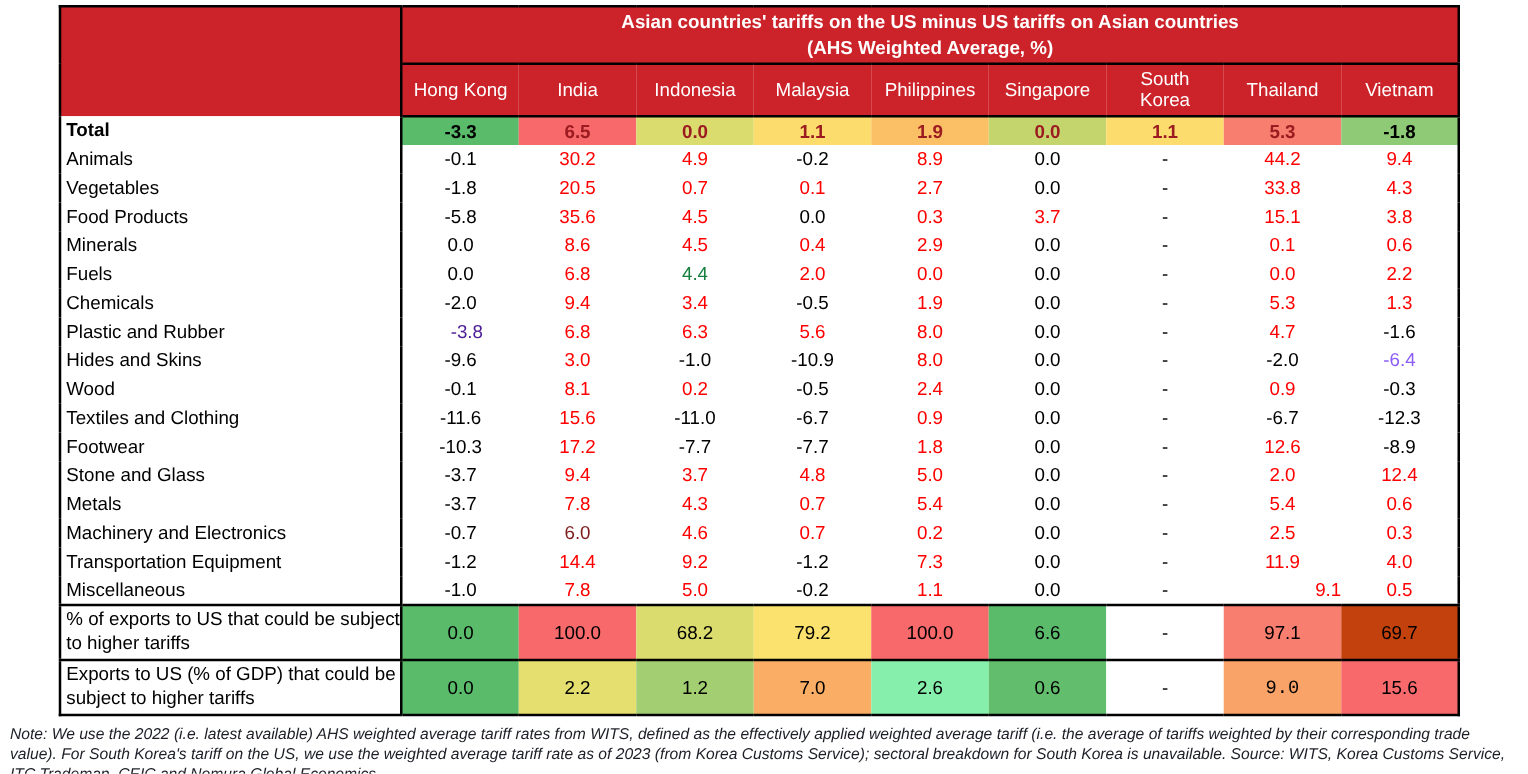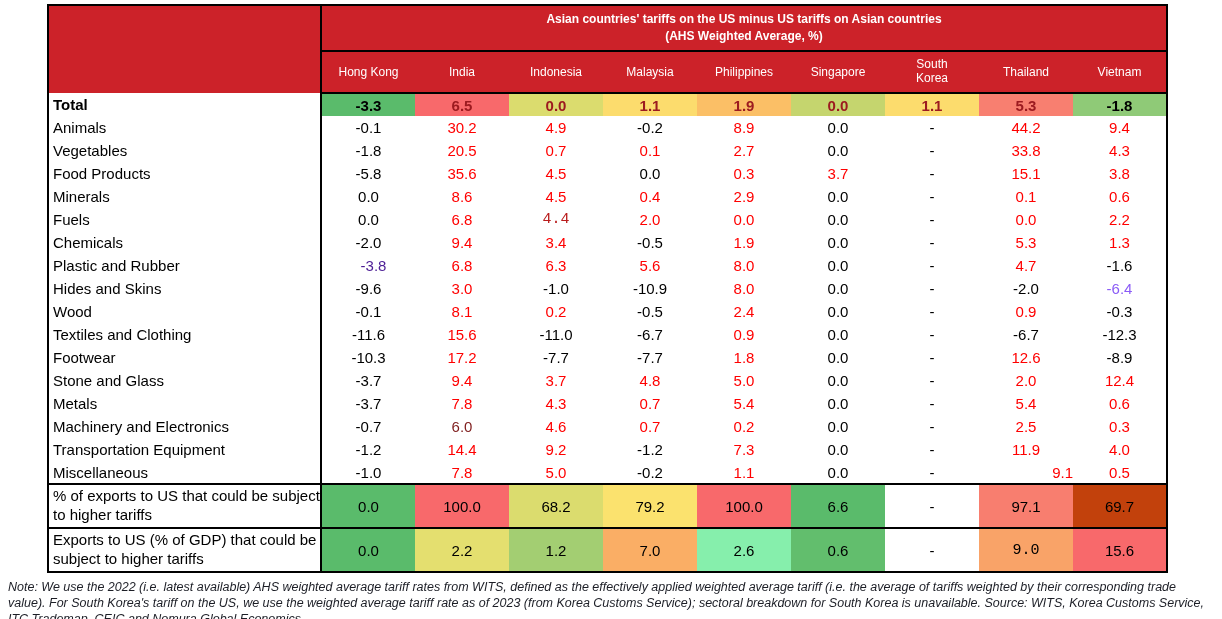--- a/index.html
+++ b/index.html
@@ -3,21 +3,21 @@
 <meta charset="utf-8">
 <style>
   html,body{margin:0;padding:0;background:#ffffff;}
   body{width:1222px;height:619px;overflow:hidden;
        font-family:"Liberation Sans",sans-serif;color:#000;}
   .page{position:relative;padding:4px 0 0 47px;}
   table{border-collapse:collapse;table-layout:fixed;width:1121px;
         border:2px solid #000;}
   col.labelcol{width:273px;}
   col.datacol{width:94px;}
-  thead th{background:#CC2229;color:#ffffff;font-size:12px;font-weight:400;
+  thead th{background:#CC2229;color:#ffffff;font-size:15px;font-weight:400;
            text-align:center;vertical-align:middle;padding:0;}
   th.corner{border-right:2px solid #000;}
   th.title-cell{font-weight:700;border-bottom:2px solid #000;height:44px;
                 line-height:1.4;}
   tr.colhdr-row{height:42px;}
   tr.colhdr-row th{border-bottom:2px solid #000;}
   .narrow{width:52px;margin:0 auto;line-height:1.15;}
   td{font-size:15px;padding:0;text-align:center;vertical-align:middle;}
   td.rowlabel{text-align:left;padding-left:4px;border-right:2px solid #000;
               background:#fff;}
@@ -143,21 +143,21 @@
           <td style="color: rgb(255, 0, 0);">2.9</td>
           <td style="color: rgb(0, 0, 0);">0.0</td>
           <td style="color: rgb(0, 0, 0);">-</td>
           <td style="color: rgb(255, 0, 0);">0.1</td>
           <td style="color: rgb(255, 0, 0);">0.6</td>
         </tr>
         <tr class="datarow">
           <td class="rowlabel">Fuels</td>
           <td style="color: rgb(0, 0, 0);">0.0</td>
           <td style="color: rgb(255, 0, 0);">6.8</td>
-          <td style="color: #b91c1c; font-family: Liberation Mono, monospace;">4.4</td>
+          <td style="color: #15803d;">4.4</td>
           <td style="color: rgb(255, 0, 0);">2.0</td>
           <td style="color: rgb(255, 0, 0);">0.0</td>
           <td style="color: rgb(0, 0, 0);">0.0</td>
           <td style="color: rgb(0, 0, 0);">-</td>
           <td style="color: rgb(255, 0, 0);">0.0</td>
           <td style="color: rgb(255, 0, 0);">2.2</td>
         </tr>
         <tr class="datarow">
           <td class="rowlabel">Chemicals</td>
           <td style="color: rgb(0, 0, 0);">-2.0</td>

